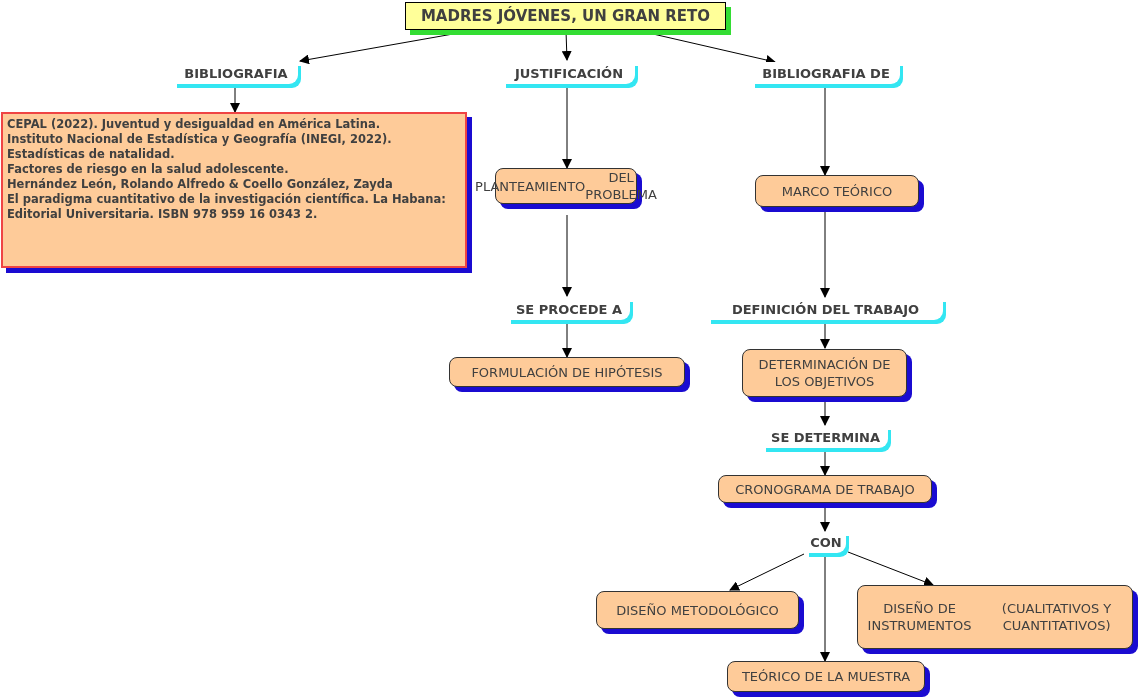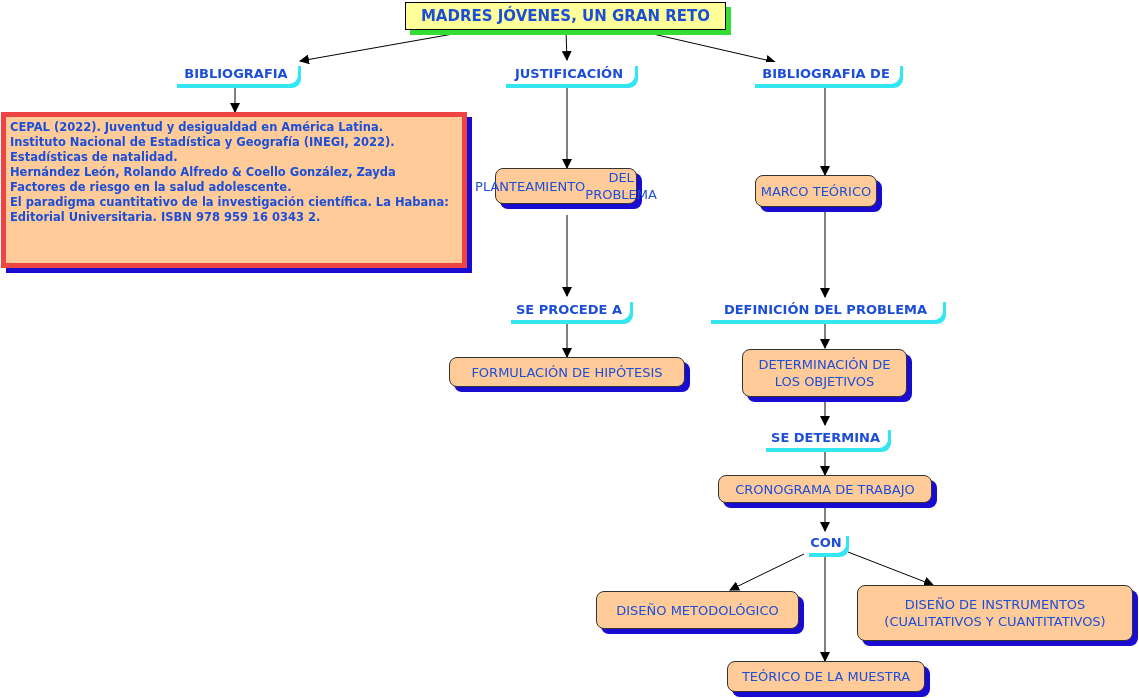--- a/index.html
+++ b/index.html
@@ -1,26 +1,26 @@
 <!DOCTYPE html>
 <html><head>
   <meta charset="utf-8">
   <style>
     html, body { margin: 0; padding: 0; background: #ffffff; }
     body { width: 1139px; height: 698px; position: relative; overflow: hidden;
            font-family: "DejaVu Sans", "Liberation Sans", sans-serif; }
     #edges { position: absolute; left: 0; top: 0; width: 1139px; height: 698px; }
-    .node { position: absolute; box-sizing: border-box; color: #1d4ed8; }
+    .node { position: absolute; box-sizing: border-box; color: #404040; }
     .title-node { background: #ffff99; border: 1px solid #000; box-shadow: 5px 5px 0 #33dd33;
                   font-weight: bold; font-size: 15px; display: flex; align-items: center; justify-content: center; }
     .link-node { font-weight: bold; font-size: 13px; display: flex; align-items: center; justify-content: center;
                  background: #fff; border-radius: 0 0 9px 0; box-shadow: 3px 4px 0 #33e6f2; }
     .concept { background: #fecb99; border: 1px solid #333; border-radius: 8px; box-shadow: 5px 5px 0 #1a0bd1;
                font-size: 13px; display: flex; align-items: center; justify-content: center; text-align: center; line-height: 17px; }
-    .biblio { background: #fecb99; border: 5px solid #ef4444; box-shadow: 5px 5px 0 #1a0bd1;
+    .biblio { background: #fecb99; border: 2px solid #ef4444; box-shadow: 5px 5px 0 #1a0bd1;
               font-size: 11.5px; font-weight: bold; padding: 3px 4px; line-height: 15px; }
     .biblio div { white-space: nowrap; }
   </style>
 </head>
 <body>
 
 <svg id="edges">
   <defs>
     <marker id="arr" markerWidth="10" markerHeight="10" refX="9" refY="5" orient="auto" markerUnits="userSpaceOnUse">
       <path d="M0,0 L10,5 L0,10 z" fill="#000"></path>
@@ -56,58 +56,58 @@
 <div class="node link-node" style="left:503px; top:62px; width:132px; height:22px;">
   <span>JUSTIFICACIÓN</span>
 </div>
 <div class="node link-node" style="left:752px; top:62px; width:148px; height:22px;">
   <span>BIBLIOGRAFIA DE</span>
 </div>
 <div class="node link-node" style="left:508px; top:298px; width:122px; height:22px;">
   <span>SE PROCEDE A</span>
 </div>
 <div class="node link-node" style="left:708px; top:298px; width:235px; height:22px;">
-  <span>DEFINICIÓN DEL PROBLEMA</span>
+  <span>DEFINICIÓN DEL TRABAJO</span>
 </div>
 <div class="node link-node" style="left:763px; top:426px; width:125px; height:22px;align-items:center;">
   <span>SE DETERMINA</span>
 </div>
 <div class="node link-node" style="left:806px; top:532px; width:40px; height:21px;">
   <span>CON</span>
 </div>
 
 <div class="node biblio" style="left:1px; top:112px; width:466px; height:156px;">
   <div>CEPAL (2022). Juventud y desigualdad en América Latina.</div>
   <div>Instituto Nacional de Estadística y Geografía (INEGI, 2022).</div>
   <div>Estadísticas de natalidad.</div>
+  <div>Factores de riesgo en la salud adolescente.</div>
   <div>Hernández León, Rolando Alfredo &amp; Coello González, Zayda</div>
-  <div>Factores de riesgo en la salud adolescente.</div>
   <div>El paradigma cuantitativo de la investigación científica. La Habana:</div>
   <div>Editorial Universitaria. ISBN 978 959 16 0343 2.</div>
 </div>
 
 <div class="node concept" style="left:495px; top:168px; width:142px; height:36px; flex-direction:row;">
   <span>PLANTEAMIENTO</span>
   <span>DEL PROBLEMA</span>
 </div>
 <div class="node concept" style="left:449px; top:357px; width:236px; height:30px;">
   <span>FORMULACIÓN DE HIPÓTESIS</span>
 </div>
-<div class="node concept" style="left:755px; top:175px; width:122px; height:32px;">
+<div class="node concept" style="left:755px; top:175px; width:164px; height:32px;">
   <span>MARCO TEÓRICO</span>
 </div>
 <div class="node concept" style="left:742px; top:349px; width:165px; height:48px; flex-direction:column;">
   <span>DETERMINACIÓN DE</span>
   <span>LOS OBJETIVOS</span>
 </div>
 <div class="node concept" style="left:718px; top:475px; width:214px; height:28px;">
   <span>CRONOGRAMA DE TRABAJO</span>
 </div>
 <div class="node concept" style="left:596px; top:591px; width:203px; height:38px;">
   <span>DISEÑO METODOLÓGICO</span>
 </div>
-<div class="node concept" style="left:857px; top:585px; width:276px; height:56px; flex-direction:column;">
+<div class="node concept" style="left:857px; top:585px; width:276px; height:64px; flex-direction:row;">
   <span>DISEÑO DE INSTRUMENTOS</span>
   <span>(CUALITATIVOS Y CUANTITATIVOS)</span>
 </div>
 <div class="node concept" style="left:727px; top:661px; width:198px; height:31px;">
   <span>TEÓRICO DE LA MUESTRA</span>
 </div>
 
 </body></html>

